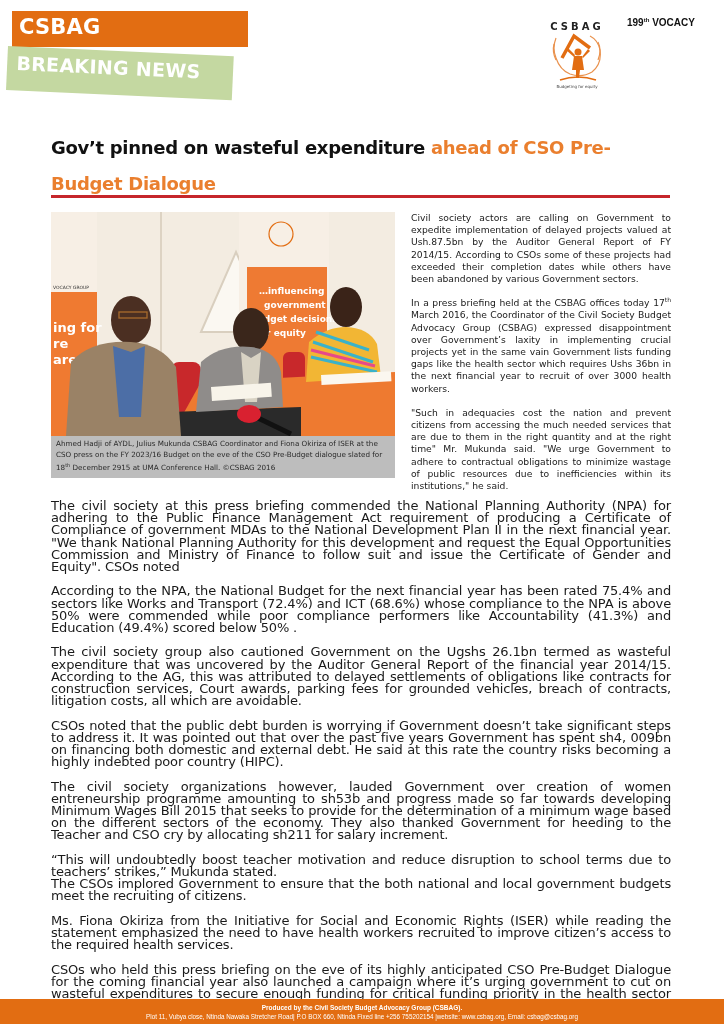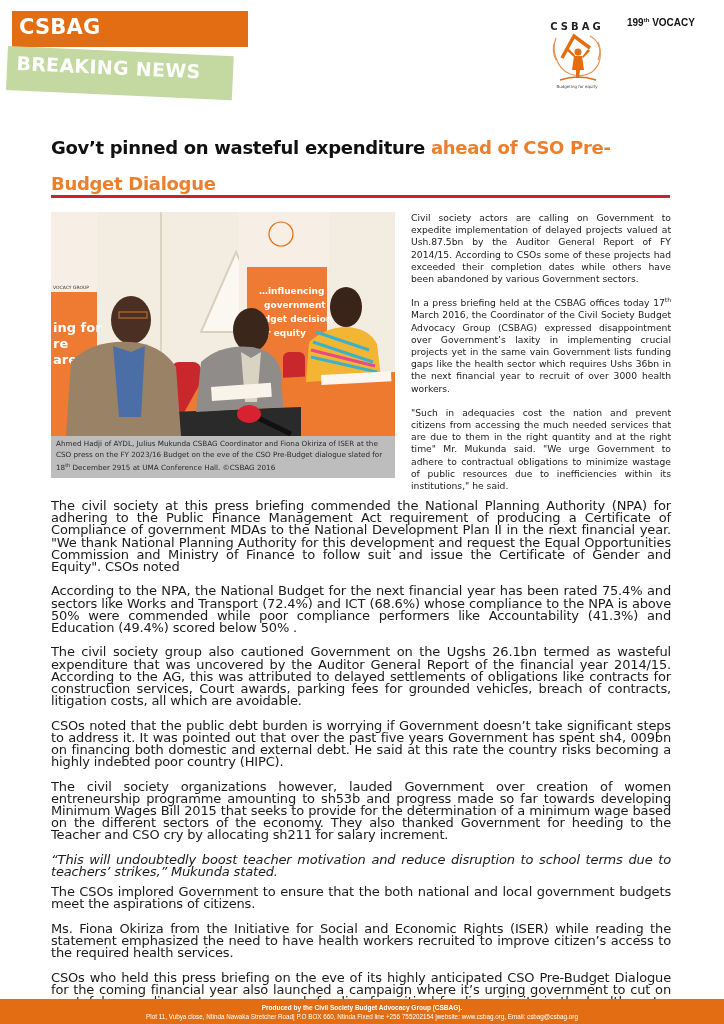--- a/index.html
+++ b/index.html
@@ -56,21 +56,21 @@
   }
   .col-right p { margin-bottom: 12px; margin-left: 6px; }
   .col-right sup { font-size: 6px; line-height: 0; }
 
   .body-full {
     position: absolute; left: 51px; top: 500px; width: 620px;
     font-family: "DejaVu Sans", sans-serif; font-size: 13px; line-height: 12.2px; text-align: justify; color: #1a1a1a;
     letter-spacing: -0.15px;
   }
   .body-full p { margin-bottom: 12.2px; }
-  .body-full p.tight { margin-bottom: 8px; font-style: italic; }
+  .body-full p.tight { margin-bottom: 0; }
 
   .footer {
     position: absolute; left: 0; top: 999px; width: 724px; height: 25px; background: #e26d12;
     color: #ffffff; text-align: center; font-family: "Liberation Sans", sans-serif;
   }
   .footer .f1 { font-size: 6.5px; font-weight: bold; margin-top: 5px; line-height: 8px; }
   .footer .f2 { font-size: 6.3px; line-height: 9px; }
 </style>
 </head>
 <body>
@@ -167,21 +167,21 @@
   <p> "Such in adequacies cost the nation and prevent citizens from accessing the much needed services that are due to them in the right quantity and at the right time" Mr. Mukunda said.  "We urge Government to adhere to contractual obligations to minimize wastage of public resources due to inefficiencies within its institutions," he said.</p>
 </div>
 
 <div class="body-full">
   <p>The civil society at this press briefing commended the National Planning Authority (NPA) for adhering to the Public Finance Management Act requirement of producing a Certificate of Compliance of government MDAs to the National Development Plan II in the next financial year.  "We thank National Planning Authority for this development and request the Equal Opportunities Commission and Ministry of Finance to follow suit and issue the Certificate of Gender and Equity". CSOs noted</p>
   <p>According to the NPA, the National Budget for the next financial year has been rated 75.4% and sectors like Works and Transport (72.4%) and ICT (68.6%) whose compliance to the NPA is above 50%  were commended while poor compliance performers like Accountability (41.3%) and Education (49.4%) scored below 50% .</p>
   <p>The civil society group also cautioned Government on the Ugshs 26.1bn termed as wasteful expenditure that was uncovered by the Auditor General Report of the financial year 2014/15. According to the AG, this was attributed to delayed settlements of obligations like contracts for construction services, Court awards, parking fees for grounded vehicles, breach of contracts, litigation costs, all which are avoidable.</p>
   <p>CSOs noted that the public debt burden is worrying if Government doesn’t take significant steps to address it. It was pointed out that over the past five years Government has spent sh4, 009bn on financing both domestic and external debt. He said at this rate the country risks becoming a highly indebted poor country (HIPC).</p>
   <p>The civil society organizations however, lauded Government over creation of women entreneurship programme amounting to sh53b and progress made so far towards developing Minimum Wages Bill 2015 that seeks to provide for the determination of a minimum wage based on the different sectors of the economy. They also thanked Government for heeding to the Teacher and CSO cry by allocating sh211 for salary increment.</p>
   <p class="tight">“This will undoubtedly boost teacher motivation and reduce disruption to school terms due to teachers’ strikes,” Mukunda stated.</p>
-  <p>The CSOs implored Government to ensure that the both national and local government budgets meet the aspirations of citizens.</p>
+  <p>The CSOs implored Government to ensure that the both national and local government budgets meet the recruiting of citizens.</p>
   <p>Ms. Fiona Okiriza from the Initiative for Social and Economic Rights (ISER) while reading the statement emphasized the need to have health workers recruited to improve citizen’s access to the required health services.</p>
   <p>CSOs who held this press briefing on the eve of its highly anticipated CSO Pre-Budget Dialogue for the coming financial year also launched a campaign where it’s urging government to cut on wasteful expenditures to secure enough funding for critical funding priority in the health sector of recruiting health workers.</p>
 </div>
 
 <div class="footer">
   <div class="f1">Produced by the Civil Society Budget Advocacy Group (CSBAG).</div>
   <div class="f2">Plot 11, Vubya close, Ntinda Nawaka Stretcher Road| P.O BOX 660, Ntinda Fixed line +256 755202154  |website: www.csbag.org, Email: csbag@csbag.org</div>
 </div>
 
 </body></html>

